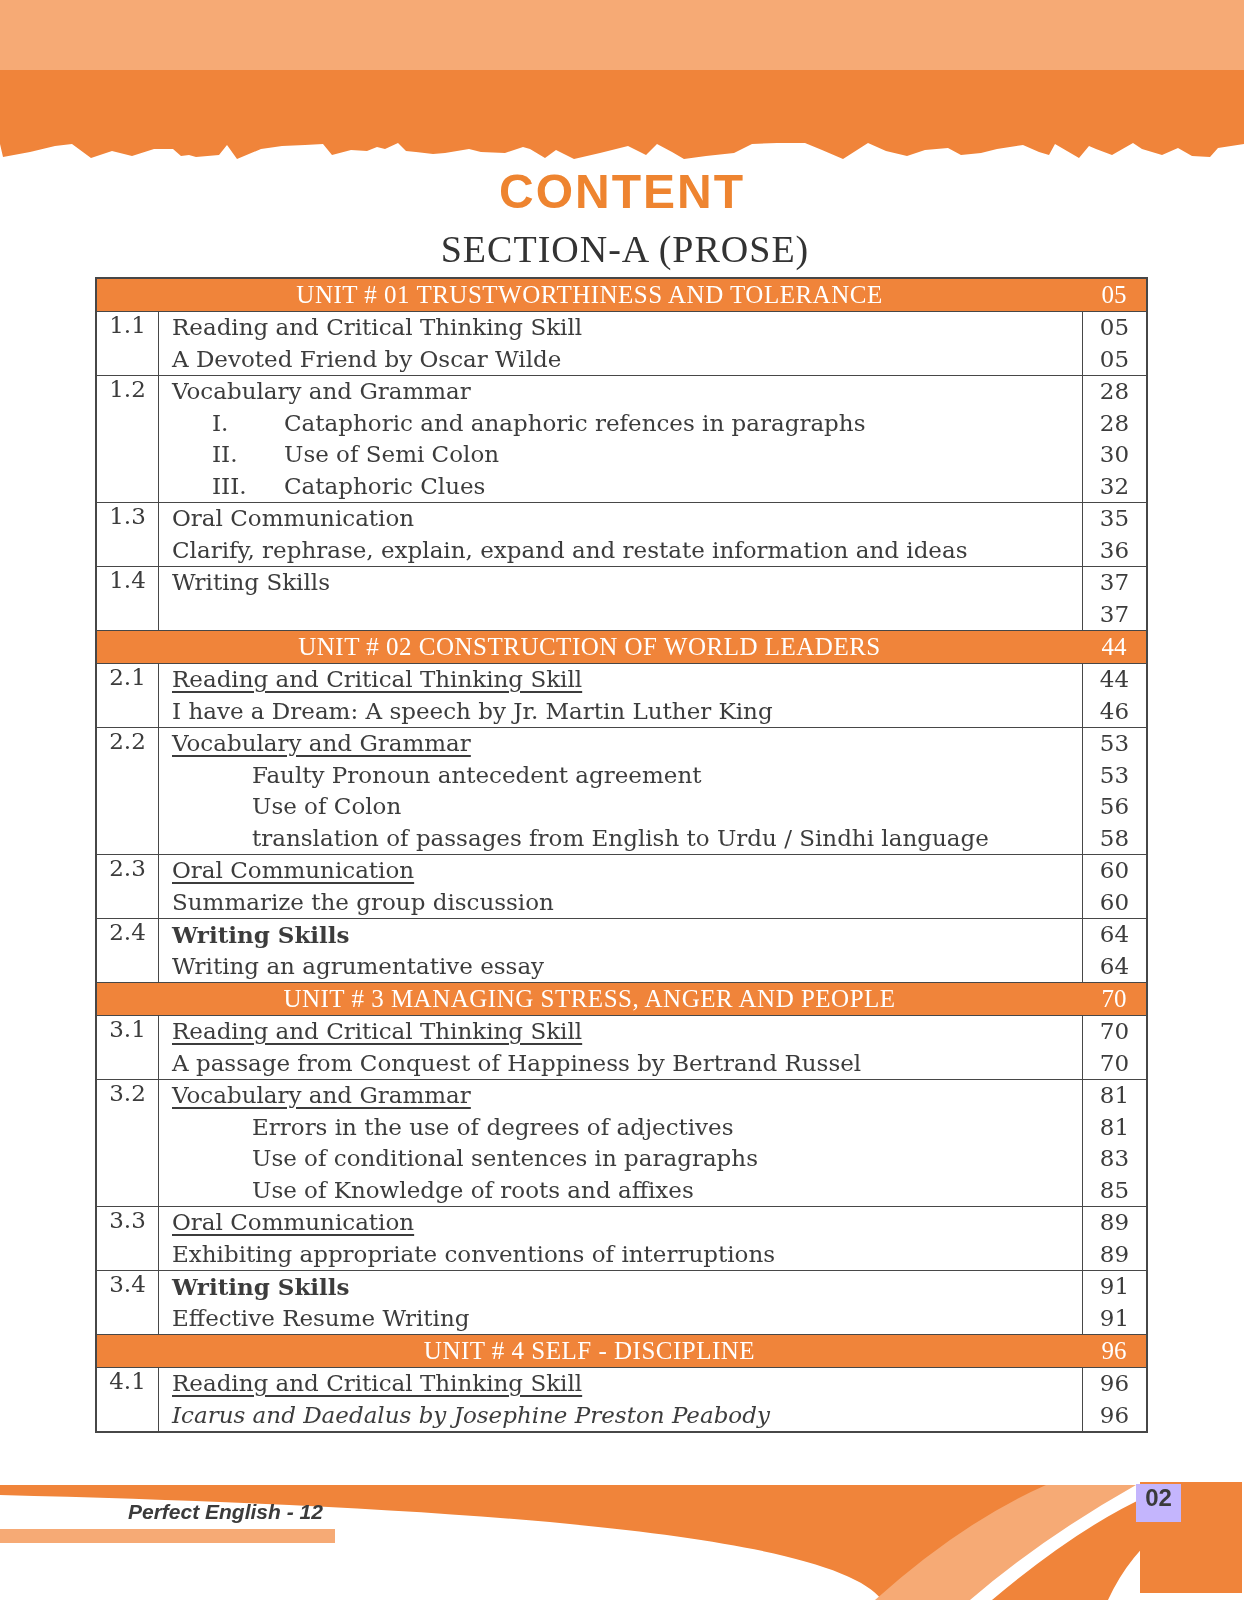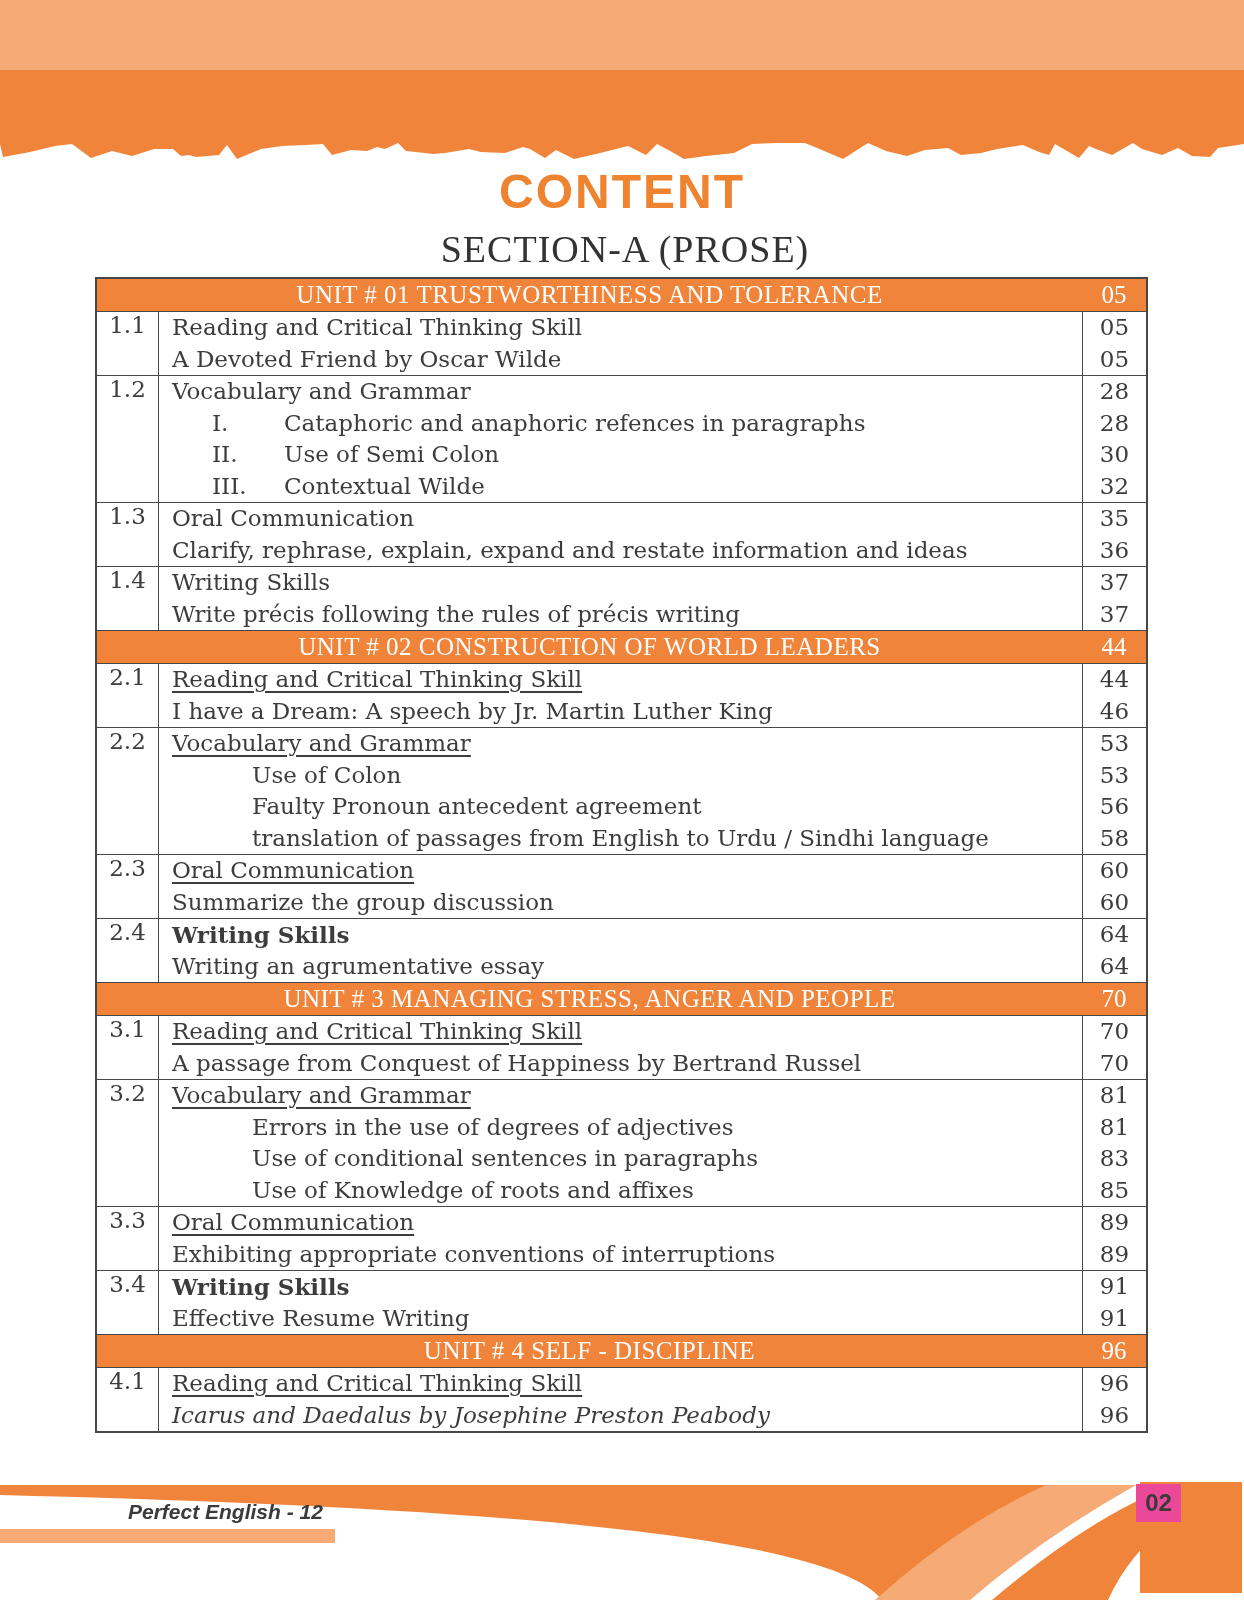--- a/index.html
+++ b/index.html
@@ -33,22 +33,22 @@
   .line.has-marker{padding-left:40px;}
   .line.indent{padding-left:80px;}
   .line-text.underline{text-decoration:underline;text-decoration-thickness:2px;text-underline-offset:4px;}
   .line-text.bold{font-weight:bold;}
   .line-text.italic{font-style:italic;}
   
   .footer-art{position:absolute;left:0;top:1460px;width:1244px;height:140px;}
   .book-title{position:absolute;left:128px;top:1500px;font-family:Liberation Sans, sans-serif;
       font-weight:bold;font-style:italic;font-size:21px;color:#3b3b3b;}
   .title-bar{position:absolute;left:0;top:1529px;width:335px;height:14px;background:var(--light-orange);}
-  .page-number-box{position:absolute;left:1136px;top:1484px;width:45px;height:38px;background:#ec4899;
-      display:flex;align-items:center;justify-content:center;
+  .page-number-box{position:absolute;left:1136px;top:1484px;width:45px;height:38px;background:#c4b5fd;
+      display:flex;justify-content:center;
       font-family:"Liberation Sans",sans-serif;font-weight:bold;font-size:24px;color:#3a3a3a;}
 </style>
 </head>
 <body>
 
 <div class="page" style="--orange: #F0843A; --light-orange: #F6AA75; --title-orange: #EE8430; --text: #3C3C3C;">
 
   <div class="band-light"></div>
   <div class="band-dark" id="band-dark" style="clip-path: polygon(0px 0px, 1244px 0px, 1244px 74px, 1218px 78px, 1210px 87px, 1192px 86px, 1178px 78px, 1162px 85px, 1142px 79px, 1133px 73px, 1112px 85px, 1096px 79px, 1089px 76px, 1079px 88px, 1055px 74px, 1049px 85px, 1039px 82px, 1023px 75px, 997px 79px, 981px 83px, 961px 85px, 948px 78px, 925px 80px, 907px 86px, 886px 81px, 868px 73px, 843px 89px, 822px 80px, 805px 73px, 777px 73px, 752px 74px, 734px 83px, 706px 86px, 684px 89px, 672px 82px, 657px 74px, 646px 85px, 628px 76px, 600px 83px, 574px 89px, 556px 80px, 545px 88px, 530px 79px, 523px 77px, 505px 83px, 481px 82px, 469px 79px, 445px 83px, 433px 84px, 416px 82px, 406px 81px, 398px 73px, 385px 79px, 377px 77px, 367px 81px, 351px 80px, 332px 85px, 323px 74px, 305px 75px, 282px 76px, 261px 79px, 237px 89px, 227px 75px, 219px 85px, 196px 87px, 189px 85px, 181px 86px, 173px 79px, 154px 79px, 132px 86px, 112px 81px, 91px 88px, 72px 74px, 55px 76px, 30px 82px, 3px 87px, 0px 74px);"></div>
 
@@ -70,21 +70,21 @@
           <div class="line">05</div>
           <div class="line">05</div>
         </div>
       </div>
       <div class="row-group">
         <div class="cell num">1.2</div>
         <div class="cell content">
           <div class="line"><span class="line-text">Vocabulary and Grammar</span></div>
           <div class="line has-marker"><span class="marker">I.</span><span class="line-text">Cataphoric and anaphoric refences in paragraphs</span></div>
           <div class="line has-marker"><span class="marker">II.</span><span class="line-text">Use of Semi Colon</span></div>
-          <div class="line has-marker"><span class="marker">III.</span><span class="line-text">Contextual Wilde</span></div>
+          <div class="line has-marker"><span class="marker">III.</span><span class="line-text">Cataphoric Clues</span></div>
         </div>
         <div class="cell pages">
           <div class="line">28</div>
           <div class="line">28</div>
           <div class="line">30</div>
           <div class="line">32</div>
         </div>
       </div>
       <div class="row-group">
         <div class="cell num">1.3</div>
@@ -94,21 +94,20 @@
         </div>
         <div class="cell pages">
           <div class="line">35</div>
           <div class="line">36</div>
         </div>
       </div>
       <div class="row-group">
         <div class="cell num">1.4</div>
         <div class="cell content">
           <div class="line"><span class="line-text">Writing Skills</span></div>
-          <div class="line"><span class="line-text">Write précis following the rules of précis writing</span></div>
         </div>
         <div class="cell pages">
           <div class="line">37</div>
           <div class="line">37</div>
         </div>
       </div>
       <div class="unit-header">
         <div class="unit-title">UNIT # 02 CONSTRUCTION OF WORLD LEADERS</div>
         <div class="unit-page">44</div>
       </div>
@@ -120,22 +119,22 @@
         </div>
         <div class="cell pages">
           <div class="line">44</div>
           <div class="line">46</div>
         </div>
       </div>
       <div class="row-group">
         <div class="cell num">2.2</div>
         <div class="cell content">
           <div class="line"><span class="line-text underline">Vocabulary and Grammar</span></div>
+          <div class="line indent"><span class="line-text">Faulty Pronoun antecedent agreement</span></div>
           <div class="line indent"><span class="line-text">Use of Colon</span></div>
-          <div class="line indent"><span class="line-text">Faulty Pronoun antecedent agreement</span></div>
           <div class="line indent"><span class="line-text">translation of passages from English to Urdu / Sindhi language</span></div>
         </div>
         <div class="cell pages">
           <div class="line">53</div>
           <div class="line">53</div>
           <div class="line">56</div>
           <div class="line">58</div>
         </div>
       </div>
       <div class="row-group">

